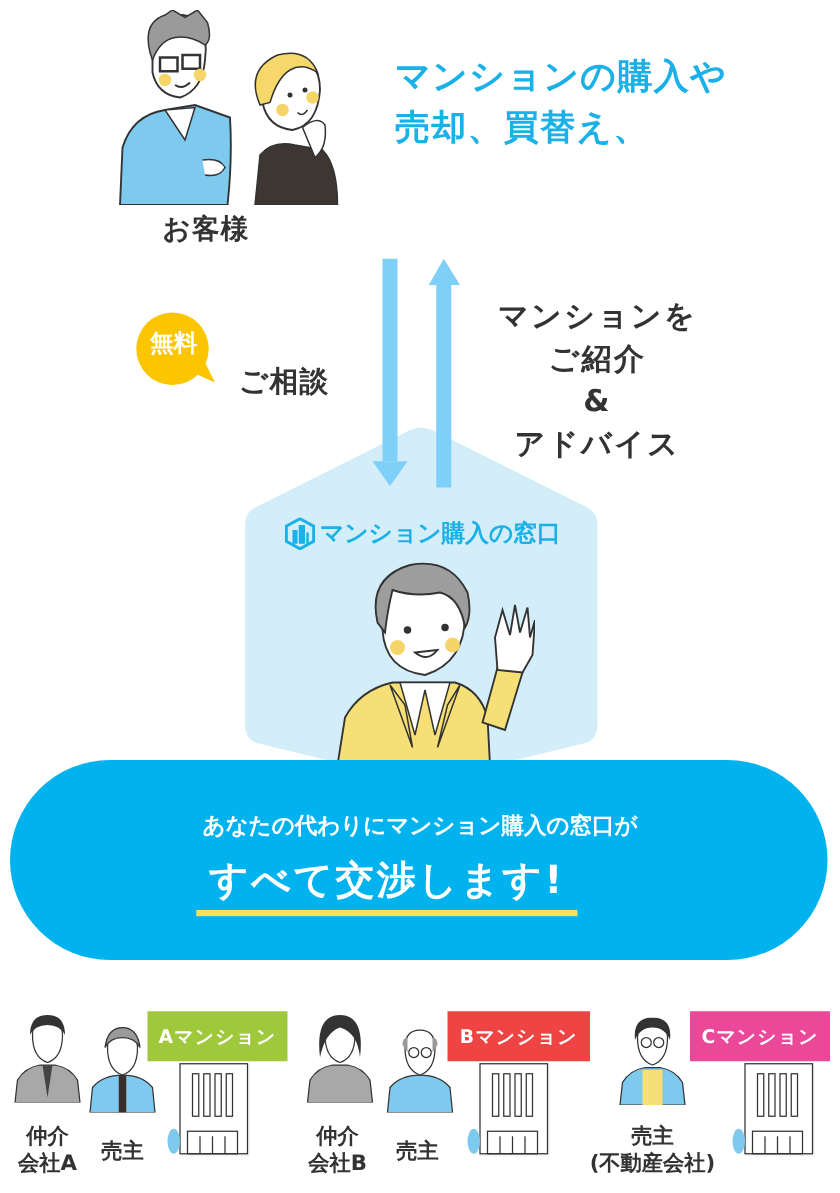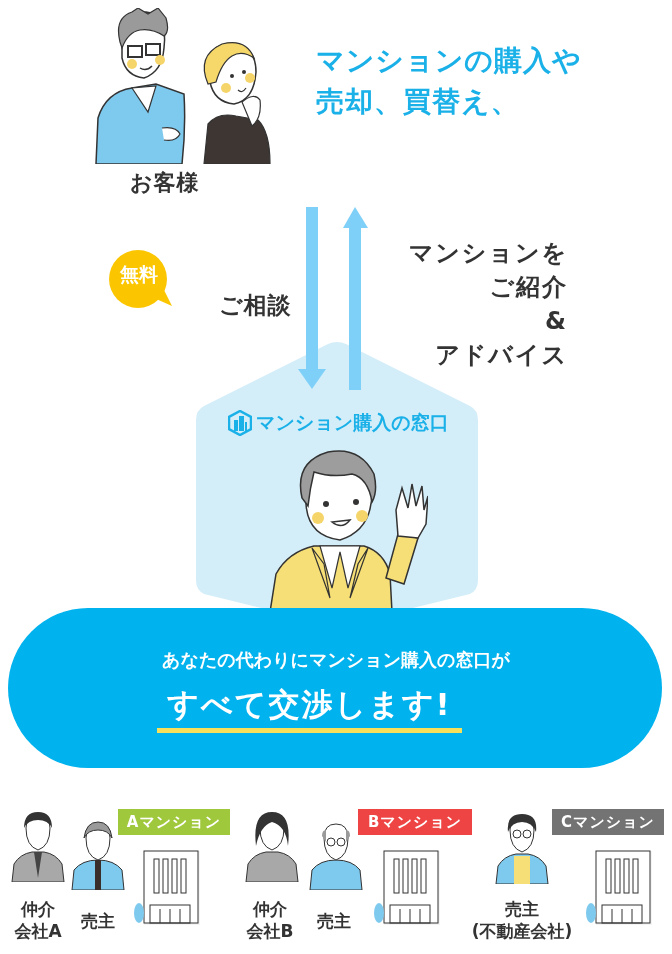--- a/index.html
+++ b/index.html
@@ -11,43 +11,43 @@
   .customers { left: 92px; top: 8px; width: 186px; height: 156px; }
   .customer-label { left: 130px; top: 168px; width: 120px; font-size: 22px; font-weight: bold; color: #333; letter-spacing: 1px; }
 
   .intro { left: 316px; top: 40px; width: 300px; font-size: 28px; font-weight: bold; color: #1ab0e8; line-height: 41px; letter-spacing: 1px; }
 
   
   .arrow-svg { left: 296px; top: 204px; width: 82px; height: 190px; }
 
   .free-badge { left: 106px; top: 248px; width: 70px; height: 66px; }
   .free-badge-text { left: 108px; top: 262px; width: 62px; text-align: center; font-size: 19px; font-weight: bold; color: #ffffff; letter-spacing: 0px; }
-  .consult-label { left: 191px; top: 290px; font-size: 23px; font-weight: bold; color: #333; letter-spacing: 1px; margin-left: 28px; }
-
-  .advice { left: 388px; top: 236px; width: 180px; text-align: right; font-size: 24px; font-weight: bold; color: #333; line-height: 34px; letter-spacing: 2px; }
+  .consult-label { left: 191px; top: 290px; font-size: 23px; font-weight: bold; color: #333; letter-spacing: 1px; }
+
+  .advice { left: 388px; top: 236px; width: 180px; text-align: center; font-size: 24px; font-weight: bold; color: #333; line-height: 34px; letter-spacing: 2px; }
 
   
   .hexagon { left: 194px; top: 340px; width: 286px; height: 280px; }
 
-  .logo { left: 228px; top: 410px; height: 30px; display: flex; align-items: flex-start; gap: 4px; }
+  .logo { left: 228px; top: 410px; height: 30px; display: flex; align-items: flex-end; gap: 4px; }
   .logo-text { font-size: 19px; font-weight: bold; color: #1ab0e8; letter-spacing: 0px; }
 
   .agent { left: 268px; top: 448px; width: 160px; height: 164px; }
 
   
   .banner { left: 8px; top: 608px; width: 654px; height: 160px; background: #00b2ed; border-radius: 80px; }
   .banner-line1 { left: 0; top: 648px; width: 672px; text-align: center; font-size: 18px; font-weight: bold; color: #ffffff; letter-spacing: 0px; }
   .banner-line2-wrap { left: 0; top: 684px; width: 619px; display: flex; justify-content: center; }
   .banner-line2 { font-size: 31px; font-weight: bold; color: #ffffff; letter-spacing: 2px; padding: 0 10px 4px; border-bottom: 5px solid #f8e05a; line-height: 40px; }
 
   
-  .tag { height: 26px; font-size: 15px; font-weight: bold; color: #ffffff; display: flex; align-items: center; justify-content: center; letter-spacing: 1px; }
+  .tag { height: 40px; font-size: 15px; font-weight: bold; color: #ffffff; display: flex; align-items: center; justify-content: center; letter-spacing: 1px; }
   .tag-a { left: 118px; top: 809px; width: 112px; background: #a0c83c; }
   .tag-b { left: 358px; top: 809px; width: 114px; background: #ef4444; }
-  .tag-c { left: 552px; top: 809px; width: 112px; background: #737373; }
+  .tag-c { left: 552px; top: 809px; width: 112px; background: #ec4899; }
 
   .person { width: 56px; height: 70px; }
   .building { width: 72px; height: 82px; }
 
   .label { font-size: 17px; font-weight: bold; color: #333; text-align: center; line-height: 22px; }
 </style>
 </head>
 <body>
 
 <svg class="abs customers" viewBox="0 0 186 156">

